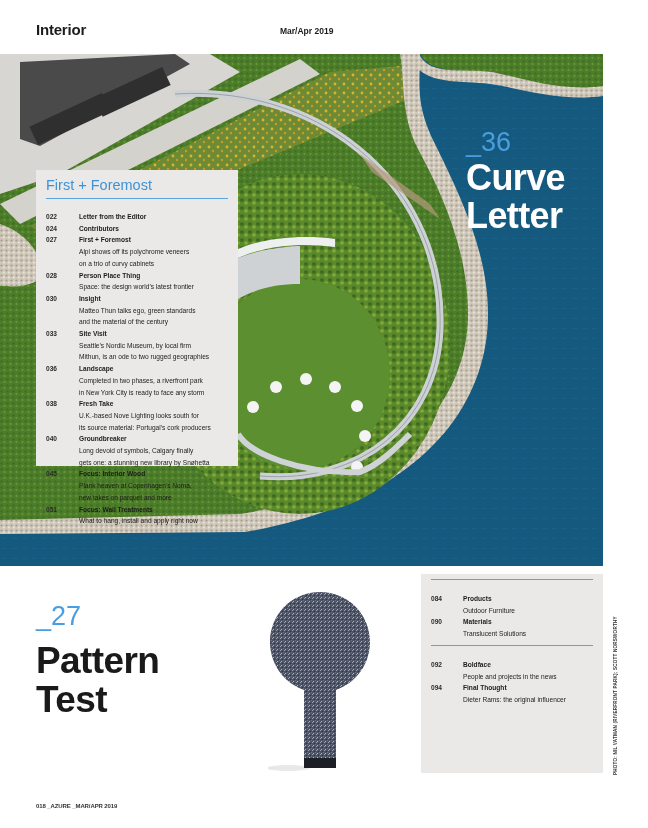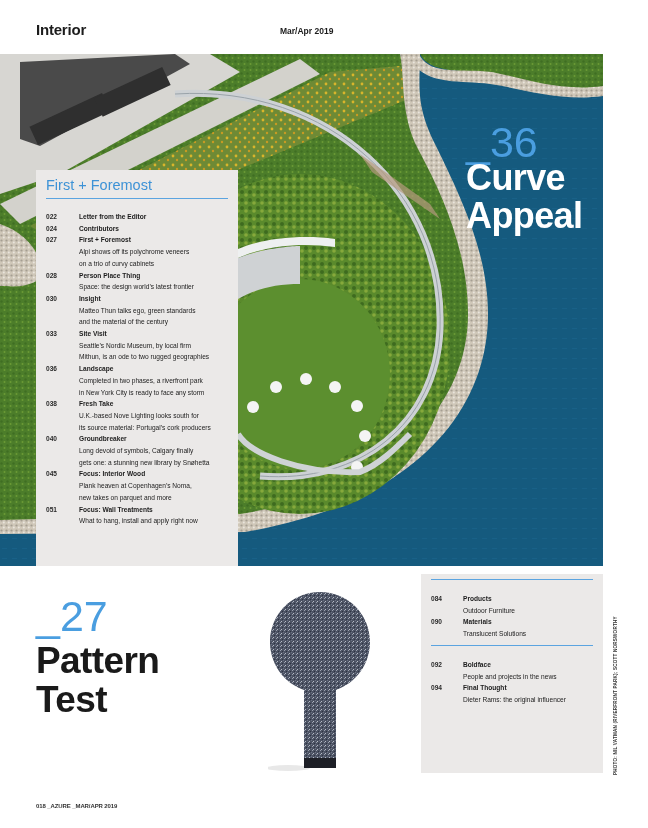--- a/index.html
+++ b/index.html
@@ -4,30 +4,30 @@
 <style>
   html, body { margin:0; padding:0; }
   body { width:648px; height:828px; position:relative; background:#ffffff; overflow:hidden;
          font-family:"Liberation Sans", "DejaVu Sans", sans-serif; color:#1c1c1c; }
   .abs { position:absolute; }
   .hdr-title { left:36px; top:21px; font-size:15px; font-weight:bold; letter-spacing:-0.2px; }
   .hdr-date { left:280px; top:26px; font-size:8.5px; font-weight:bold; }
   .photo { left:0; top:54px; width:603px; height:512px; overflow:hidden; background:#155a7e; }
   .photo svg { display:block; }
   .panel { background:#ebe9e8; }
-  .panel-ff { left:36px; top:170px; width:202px; height:396px; }
+  .panel-ff { left:36px; top:170px; width:202px; height:296px; }
   .panel-head { color:#3d92d6; font-size:14.5px; margin:7px 0 0 10px; }
   .panel-rule { height:1px; background:#5ba4e0; margin:5px 10px 0 10px; }
   .toc { margin:12px 0 0 10px; font-size:6.6px; line-height:11.7px; }
   .toc-row { display:flex; }
   .toc-num { width:33px; flex:none; font-weight:bold; color:#2a2a2a; }
   .toc-body { flex:1; }
   .toc-title { font-weight:bold; }
   .toc-desc { }
-  .feature-num { color:#4a9ee0; font-size:43px; line-height:33px; }
+  .feature-num { color:#4a9ee0; font-size:27px; line-height:33px; }
   .feature-title { font-weight:bold; font-size:36px; line-height:38px; letter-spacing:-0.6px; }
   .curve { left:466px; top:126px; }
   .curve .feature-title { color:#ffffff; }
   .pattern { left:36px; top:600px; }
   .pattern .feature-title { color:#1a1a1a; font-size:37px; line-height:39px; }
   .panel-spec { left:421px; top:574px; width:182px; height:199px; }
   .panel-spec .panel-head { margin:7px 0 0 10px; font-size:14px; }
   .panel-spec .toc { margin-top:13px; }
   .panel-spec .toc-num { width:32px; }
   .plus-head { margin-top:12px !important; }
@@ -200,21 +200,21 @@
         <div class="toc-title">Focus: Wall Treatments</div>
         <div class="toc-desc">What to hang, install and apply right now</div>
       </div>
     </div>
   </div>
 </div>
 
 <div class="abs curve">
   <div class="feature-num">_36</div>
   <div class="feature-title">Curve</div>
-  <div class="feature-title">Appeal</div>
+  <div class="feature-title">Letter</div>
 </div>
 
 <div class="abs pattern">
   <div class="feature-num">_27</div>
   <div class="feature-title" style="margin-top:8px">Pattern</div>
   <div class="feature-title">Test</div>
 </div>
 
 <div class="abs product">
   <svg width="104" height="186" viewBox="0 0 104 186">

